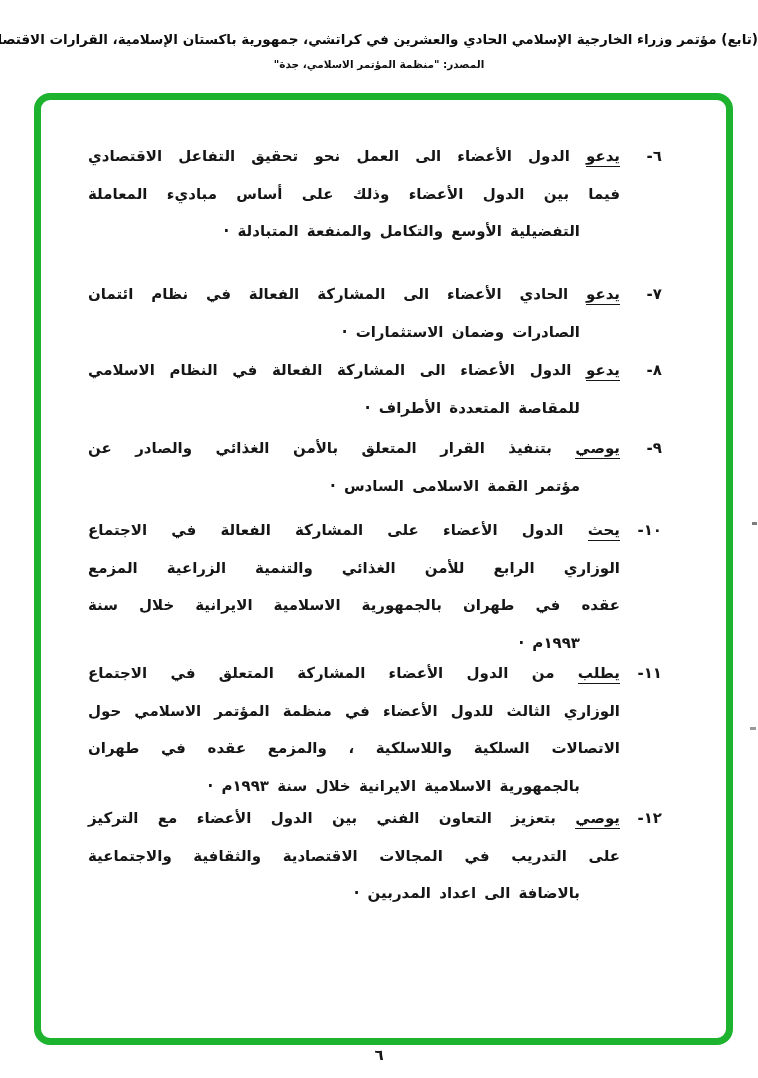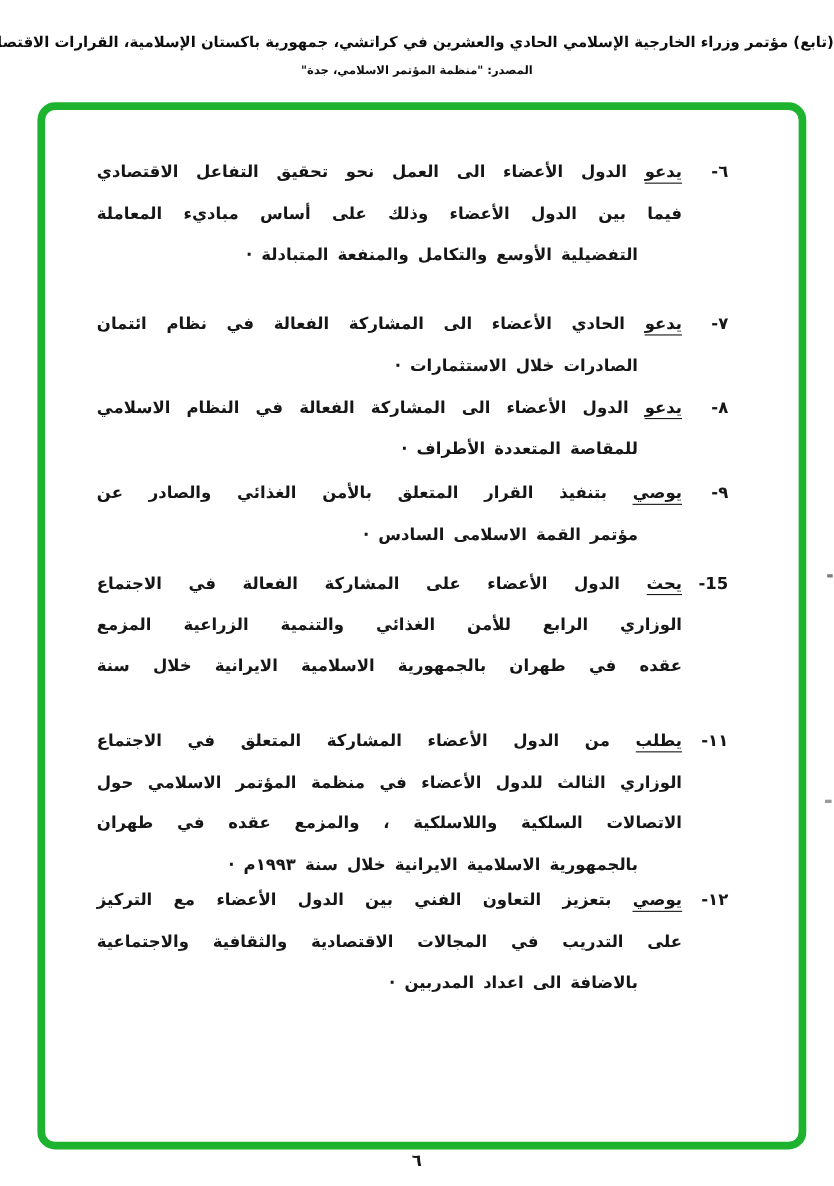--- a/index.html
+++ b/index.html
@@ -100,46 +100,47 @@
       <div class="line j"><span class="kw">يدعو</span> <span>الدول الأعضاء الى العمل نحو تحقيق التفاعل الاقتصادي</span></div>
       <div class="line j">فيما بين الدول الأعضاء وذلك على أساس مباديء المعاملة</div>
       <div class="line last">التفضيلية الأوسع والتكامل والمنفعة المتبادلة ·</div>
     </div>
   </div>
 
   <div class="item" style="top:276px">
     <div class="num">٧-</div>
     <div class="body">
       <div class="line j"><span class="kw">يدعو</span> <span>الحادي الأعضاء الى المشاركة الفعالة في نظام ائتمان</span></div>
-      <div class="line last">الصادرات خلال الاستثمارات ·</div>
+      <div class="line last">الصادرات وضمان الاستثمارات ·</div>
     </div>
   </div>
 
   <div class="item" style="top:352px">
     <div class="num">٨-</div>
     <div class="body">
       <div class="line j"><span class="kw">يدعو</span> <span>الدول الأعضاء الى المشاركة الفعالة في النظام الاسلامي</span></div>
       <div class="line last">للمقاصة المتعددة الأطراف ·</div>
     </div>
   </div>
 
   <div class="item" style="top:430px">
     <div class="num">٩-</div>
     <div class="body">
       <div class="line j"><span class="kw">يوصي</span> <span>بتنفيذ القرار المتعلق بالأمن الغذائي والصادر عن</span></div>
       <div class="line last">مؤتمر القمة الاسلامى السادس ·</div>
     </div>
   </div>
 
   <div class="item" style="top:512px">
-    <div class="num">15-</div>
+    <div class="num">١٠-</div>
     <div class="body">
       <div class="line j"><span class="kw">يحث</span> <span>الدول الأعضاء على المشاركة الفعالة في الاجتماع</span></div>
       <div class="line j">الوزاري الرابع للأمن الغذائي والتنمية الزراعية المزمع</div>
       <div class="line j">عقده في طهران بالجمهورية الاسلامية الايرانية خلال سنة</div>
+      <div class="line last">١٩٩٣م ·</div>
     </div>
   </div>
 
   <div class="item" style="top:655px">
     <div class="num">١١-</div>
     <div class="body">
       <div class="line j"><span class="kw">يطلب</span> <span>من الدول الأعضاء المشاركة المتعلق في الاجتماع</span></div>
       <div class="line j">الوزاري الثالث للدول الأعضاء في منظمة المؤتمر الاسلامي حول</div>
       <div class="line j">الاتصالات السلكية واللاسلكية ، والمزمع عقده في طهران</div>
       <div class="line last">بالجمهورية الاسلامية الايرانية خلال سنة ١٩٩٣م ·</div>

